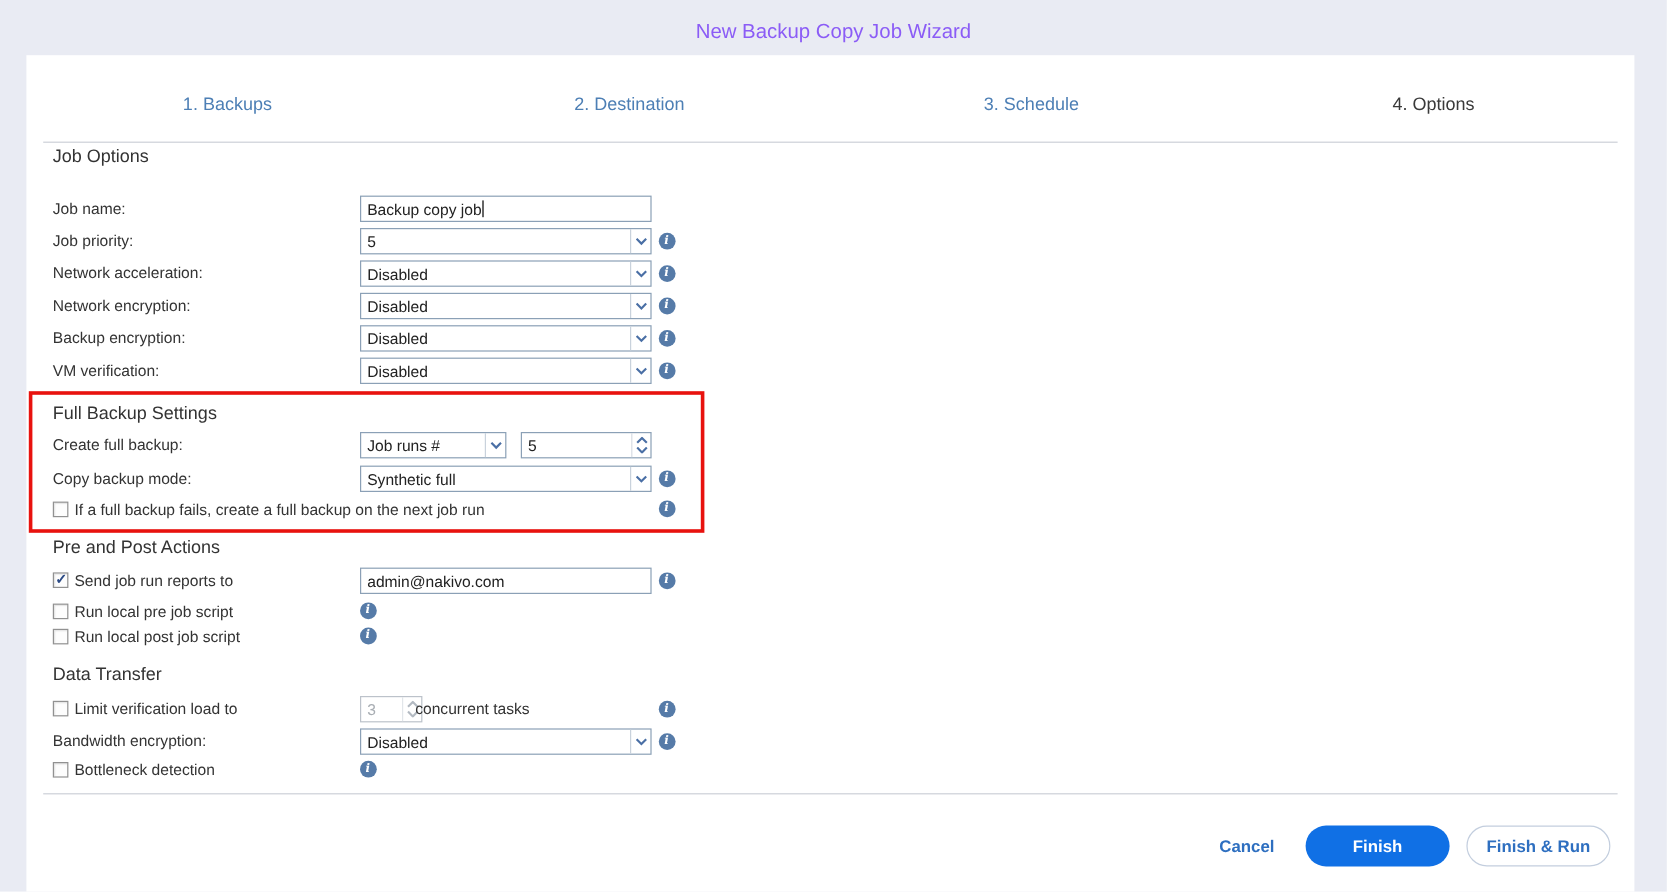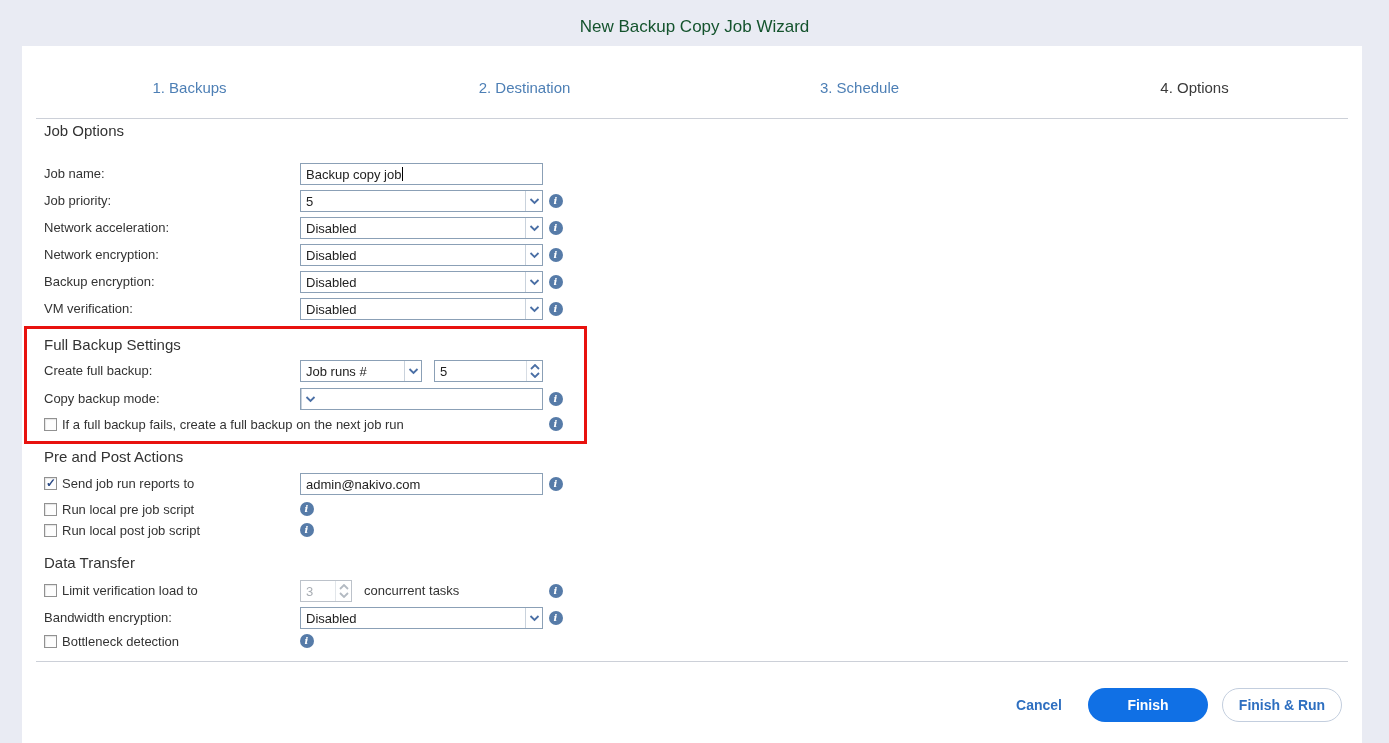--- a/index.html
+++ b/index.html
@@ -4,21 +4,21 @@
 <style>
   * { box-sizing: border-box; }
   html, body { margin: 0; padding: 0; }
   body {
     width: 1389px; height: 743px; position: relative; overflow: hidden;
     background: #e9ebf3;
     font-family: "Liberation Sans", sans-serif;
   }
   .titlebar { position: absolute; top: 0; left: 0; width: 100%; height: 46px;
     display: flex; align-items: center; justify-content: center; }
-  .title { font-size: 17px; font-weight: 400; color: #14532d; margin: 0; padding-top: 8px; }
+  .title { font-size: 17px; font-weight: 400; color: #8b5cf6; margin: 0; padding-top: 8px; }
 
   .panel { position: absolute; left: 22px; top: 46px; width: 1340px; bottom: 0; background: #ffffff; }
 
   .tabbar { position: absolute; top: 0; left: 0; right: 0; height: 73px; display: flex; }
   .tabbar::after { content: ""; position: absolute; left: 14px; right: 14px; bottom: 0;
     border-bottom: 1px solid #ccd0d8; }
   .tab { flex: 1; display: flex; align-items: center; justify-content: center;
     padding-top: 10px; font-size: 15px; color: #4d7fb5; cursor: pointer; }
   .tab.active { color: #3a3a3a; cursor: default; }
 
@@ -59,21 +59,21 @@
 
   .info { position: absolute; width: 14px; height: 14px; border-radius: 50%;
     background: #567ba8; color: #ffffff; display: flex; align-items: center; justify-content: center;
     cursor: pointer; }
   .info::after { content: "i"; font-family: "DejaVu Serif", serif; font-style: italic;
     font-weight: bold; font-size: 10px; line-height: 1; padding-right: 1px; }
   .info.at-field { left: 527px; top: 4px; }
   .info.at-row { left: 527px; top: 0; }
   .info.at-inline { left: 278px; top: 0; }
 
-  .suffix-label { position: absolute; left: 342px; top: 3px; font-size: 13px; color: #333333; }
+  .suffix-label { position: absolute; left: 324px; top: 3px; font-size: 13px; color: #333333; }
 
   .highlight { position: absolute; left: 2px; top: 280px; width: 563px; height: 118px;
     border: 3px solid #e8120e; pointer-events: none; }
 
   .footer-divider { position: absolute; left: 14px; right: 14px; top: 615px;
     border-top: 1px solid #ccd0d8; }
   .footer { position: absolute; top: 642px; right: 20px; height: 34px;
     display: flex; align-items: center; gap: 14px; }
   .cancel-link { font-size: 14px; font-weight: bold; color: #2e6fc0; cursor: pointer;
     margin-right: 12px; }
@@ -199,20 +199,21 @@
           <svg width="10" height="6" viewBox="0 0 10 6">
               <path d="M1 1 L5 5 L9 1" fill="none" stroke="#4a6fa5" stroke-width="1.8"></path>
             </svg>
         </span>
       </div>
     </div>
 
     <div class="row" style="top:342px">
       <span class="label">Copy backup mode:</span>
       <div class="select">
+        <span class="select-text">Synthetic full</span>
         <span class="select-arrow">
           <svg width="11" height="7" viewBox="0 0 11 7">
               <path d="M1.5 1 L5.5 5 L9.5 1" fill="none" stroke="#4a6fa5" stroke-width="1.8"></path>
             </svg>
         </span>
       </div>
       <span class="info at-field"></span>
     </div>
 
     <div class="row" style="top:371px">

